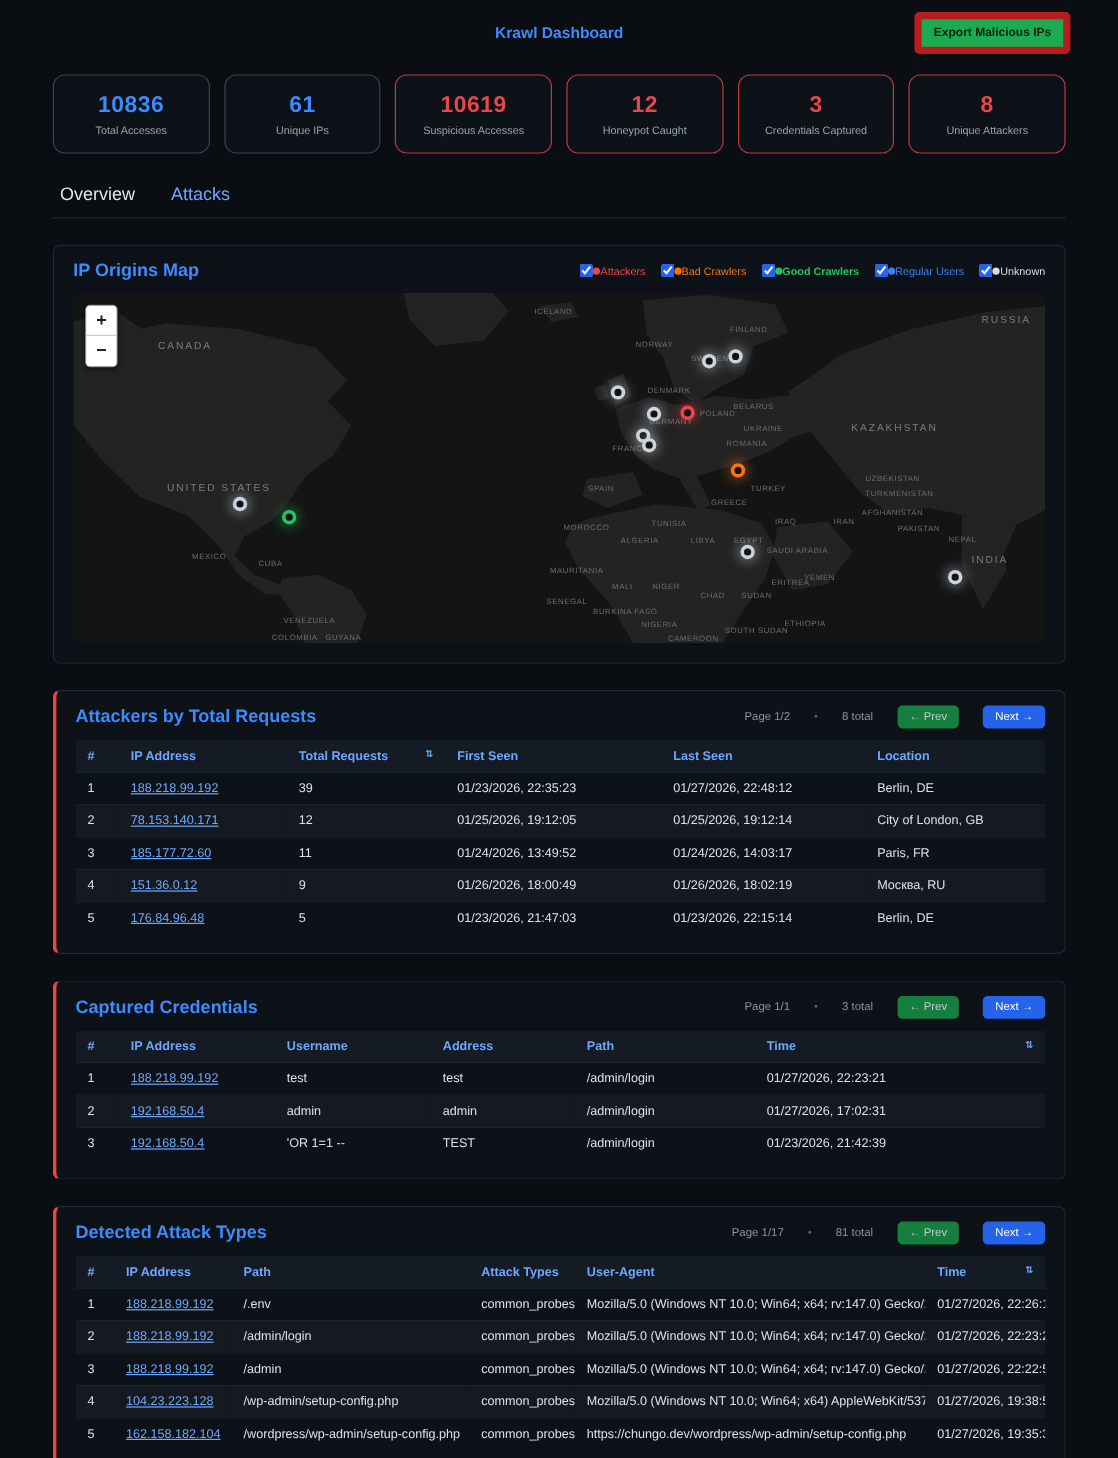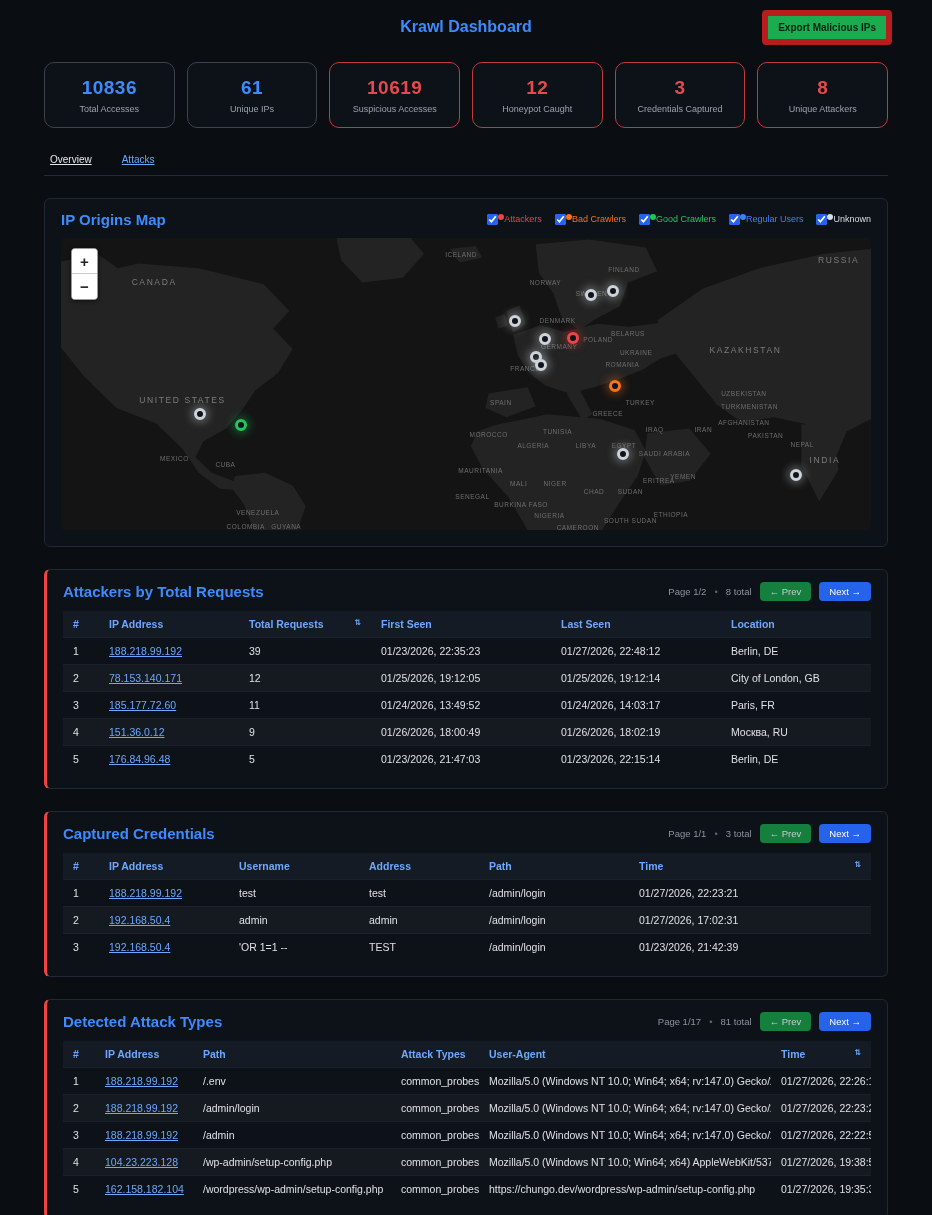--- a/index.html
+++ b/index.html
@@ -2,59 +2,59 @@
 <html><head>
 <meta charset="utf-8">
 <style>
   *{box-sizing:border-box;margin:0;padding:0}
   html,body{background:#0a0d12}
   body{width:932px;min-height:1215px;color:#dde1e6;font-family:"Liberation Sans","DejaVu Sans",sans-serif;font-size:12px}
   .page{padding:6px 44px 28px;position:relative}
 
   
   .app-header{position:relative;height:42px;display:flex;align-items:center;justify-content:center}
-  .app-title{color:#3d8bfd;font-size:16px;font-weight:bold}
+  .app-title{color:#3d8bfd;font-size:13px;font-weight:bold}
   .export-btn{position:absolute;right:-4px;top:4px;background:#1cab50;color:#07230f;font-size:10px;font-weight:bold;border:6px solid #b91c1c;border-radius:4px;padding:6px 10px;cursor:pointer;font-family:inherit}
 
   
   .stats-row{display:flex;gap:12px;margin-top:14px}
   .stat-card{flex:1;height:66px;border:1px solid #3c434d;border-radius:10px;background:#0d1118;display:flex;flex-direction:column;align-items:center;justify-content:center;gap:5px}
   .stat-card .stat-value{font-size:19px;font-weight:bold;color:#3d8bfd;letter-spacing:.5px}
   .stat-card .stat-label{font-size:9px;color:#9aa3af}
   .stat-card.alert{border-color:#c23a3a}
   .stat-card.alert .stat-value{color:#e5484d}
 
   
   .tabs{display:flex;gap:30px;margin-top:26px;padding:0 6px 10px;border-bottom:1px solid #232a34}
-  .tab{font-size:10px;text-decoration:underline;cursor:pointer}
+  .tab{font-size:15px;cursor:pointer}
   .tab.active{color:#e3e7ec}
   .tab:not(.active){color:#6ea8fe}
 
   
   .panel{margin-top:22px;background:#0d1118;border:1px solid #202836;border-radius:6px;padding:12px 16px 16px}
   .panel.alert-border{border-left:3px solid #ef4444}
   .panel-head{display:flex;align-items:center;justify-content:space-between;margin-bottom:10px}
   .panel-title{color:#3d8bfd;font-size:15px;font-weight:bold}
-  .pager{display:flex;align-items:center;gap:8px;font-size:9.5px;color:#8b93a1}
+  .pager{display:flex;align-items:center;gap:20px;font-size:9.5px;color:#8b93a1}
   .pager .dot{color:#5c6470}
   .pg-btn{border:none;border-radius:4px;padding:4px 10px;font-size:9.5px;cursor:pointer;font-family:inherit}
   .pg-btn.prev{background:#15803d;color:#c3cad3}
   .pg-btn.next{background:#2563eb;color:#fff}
 
   
   .map-canvas{position:relative;height:292px;background:#141414;overflow:hidden;border-radius:4px}
   .map-svg{position:absolute;inset:0;width:100%;height:100%}
   .map-label{position:absolute;transform:translate(-50%,-50%);font-size:6.5px;color:#6e6e6e;letter-spacing:.5px;white-space:nowrap}
   .map-label.big{font-size:8.5px;letter-spacing:1.6px;color:#7c7c7c}
   .map-marker{position:absolute;width:12px;height:12px;border-radius:50%;border:3px solid #cdd3d9;background:#10131a;transform:translate(-50%,-50%);cursor:pointer}
   .zoom-ctrl{position:absolute;left:10px;top:10px;width:27px;background:#fff;border:1px solid #999;border-radius:4px;overflow:hidden;z-index:5;box-shadow:0 1px 4px rgba(0,0,0,.6)}
   .zoom-btn{display:block;width:100%;height:25px;line-height:25px;text-align:center;color:#222;font-size:15px;font-weight:bold;cursor:pointer;background:#fff;border:none;font-family:inherit}
   .zoom-btn:first-child{border-bottom:1px solid #ccc}
   .map-legend{display:flex;align-items:center;gap:13px}
-  .legend-item{display:flex;gap:0;font-size:9px}
+  .legend-item{display:flex;align-items:center;gap:0;font-size:9px}
   .legend-item input{width:11px;height:11px;accent-color:#2563eb;cursor:pointer}
   .legend-dot{width:6px;height:6px;border-radius:50%;display:inline-block}
 
   
   table{width:100%;border-collapse:collapse;table-layout:fixed;font-size:10.5px}
   thead tr{background:#151b25}
   th{color:#6ea8fe;text-align:left;font-weight:bold;padding:7px 10px;white-space:nowrap;overflow:hidden;cursor:pointer}
   td{padding:7px 10px;border-top:1px solid #1a212c;color:#dde1e6;white-space:nowrap;overflow:hidden}
   tbody tr:nth-child(even){background:rgba(255,255,255,.035)}
   .ip-link{color:#6ea8fe;text-decoration:underline;cursor:pointer}
@@ -112,21 +112,21 @@
           <span class="legend-label" style="color: rgb(239, 68, 68);">Attackers</span>
         </label>
         <label class="legend-item">
           <input type="checkbox" checked="" style="">
           <span class="legend-dot" style="background: rgb(249, 115, 22);"></span>
           <span class="legend-label" style="color: rgb(249, 115, 22);">Bad Crawlers</span>
         </label>
         <label class="legend-item">
           <input type="checkbox" checked="" style="">
           <span class="legend-dot" style="background: rgb(34, 197, 94);"></span>
-          <span class="legend-label" style="color: rgb(34, 197, 94);">Good Crawlers</span>
+          <span class="legend-label" style="color: rgb(34, 197, 94); font-weight: bold;">Good Crawlers</span>
         </label>
         <label class="legend-item">
           <input type="checkbox" checked="" style="">
           <span class="legend-dot" style="background: rgb(59, 130, 246);"></span>
           <span class="legend-label" style="color: rgb(59, 130, 246);">Regular Users</span>
         </label>
         <label class="legend-item">
           <input type="checkbox" checked="" style="">
           <span class="legend-dot" style="background: rgb(216, 221, 227);"></span>
           <span class="legend-label" style="color: rgb(216, 221, 227);">Unknown</span>

